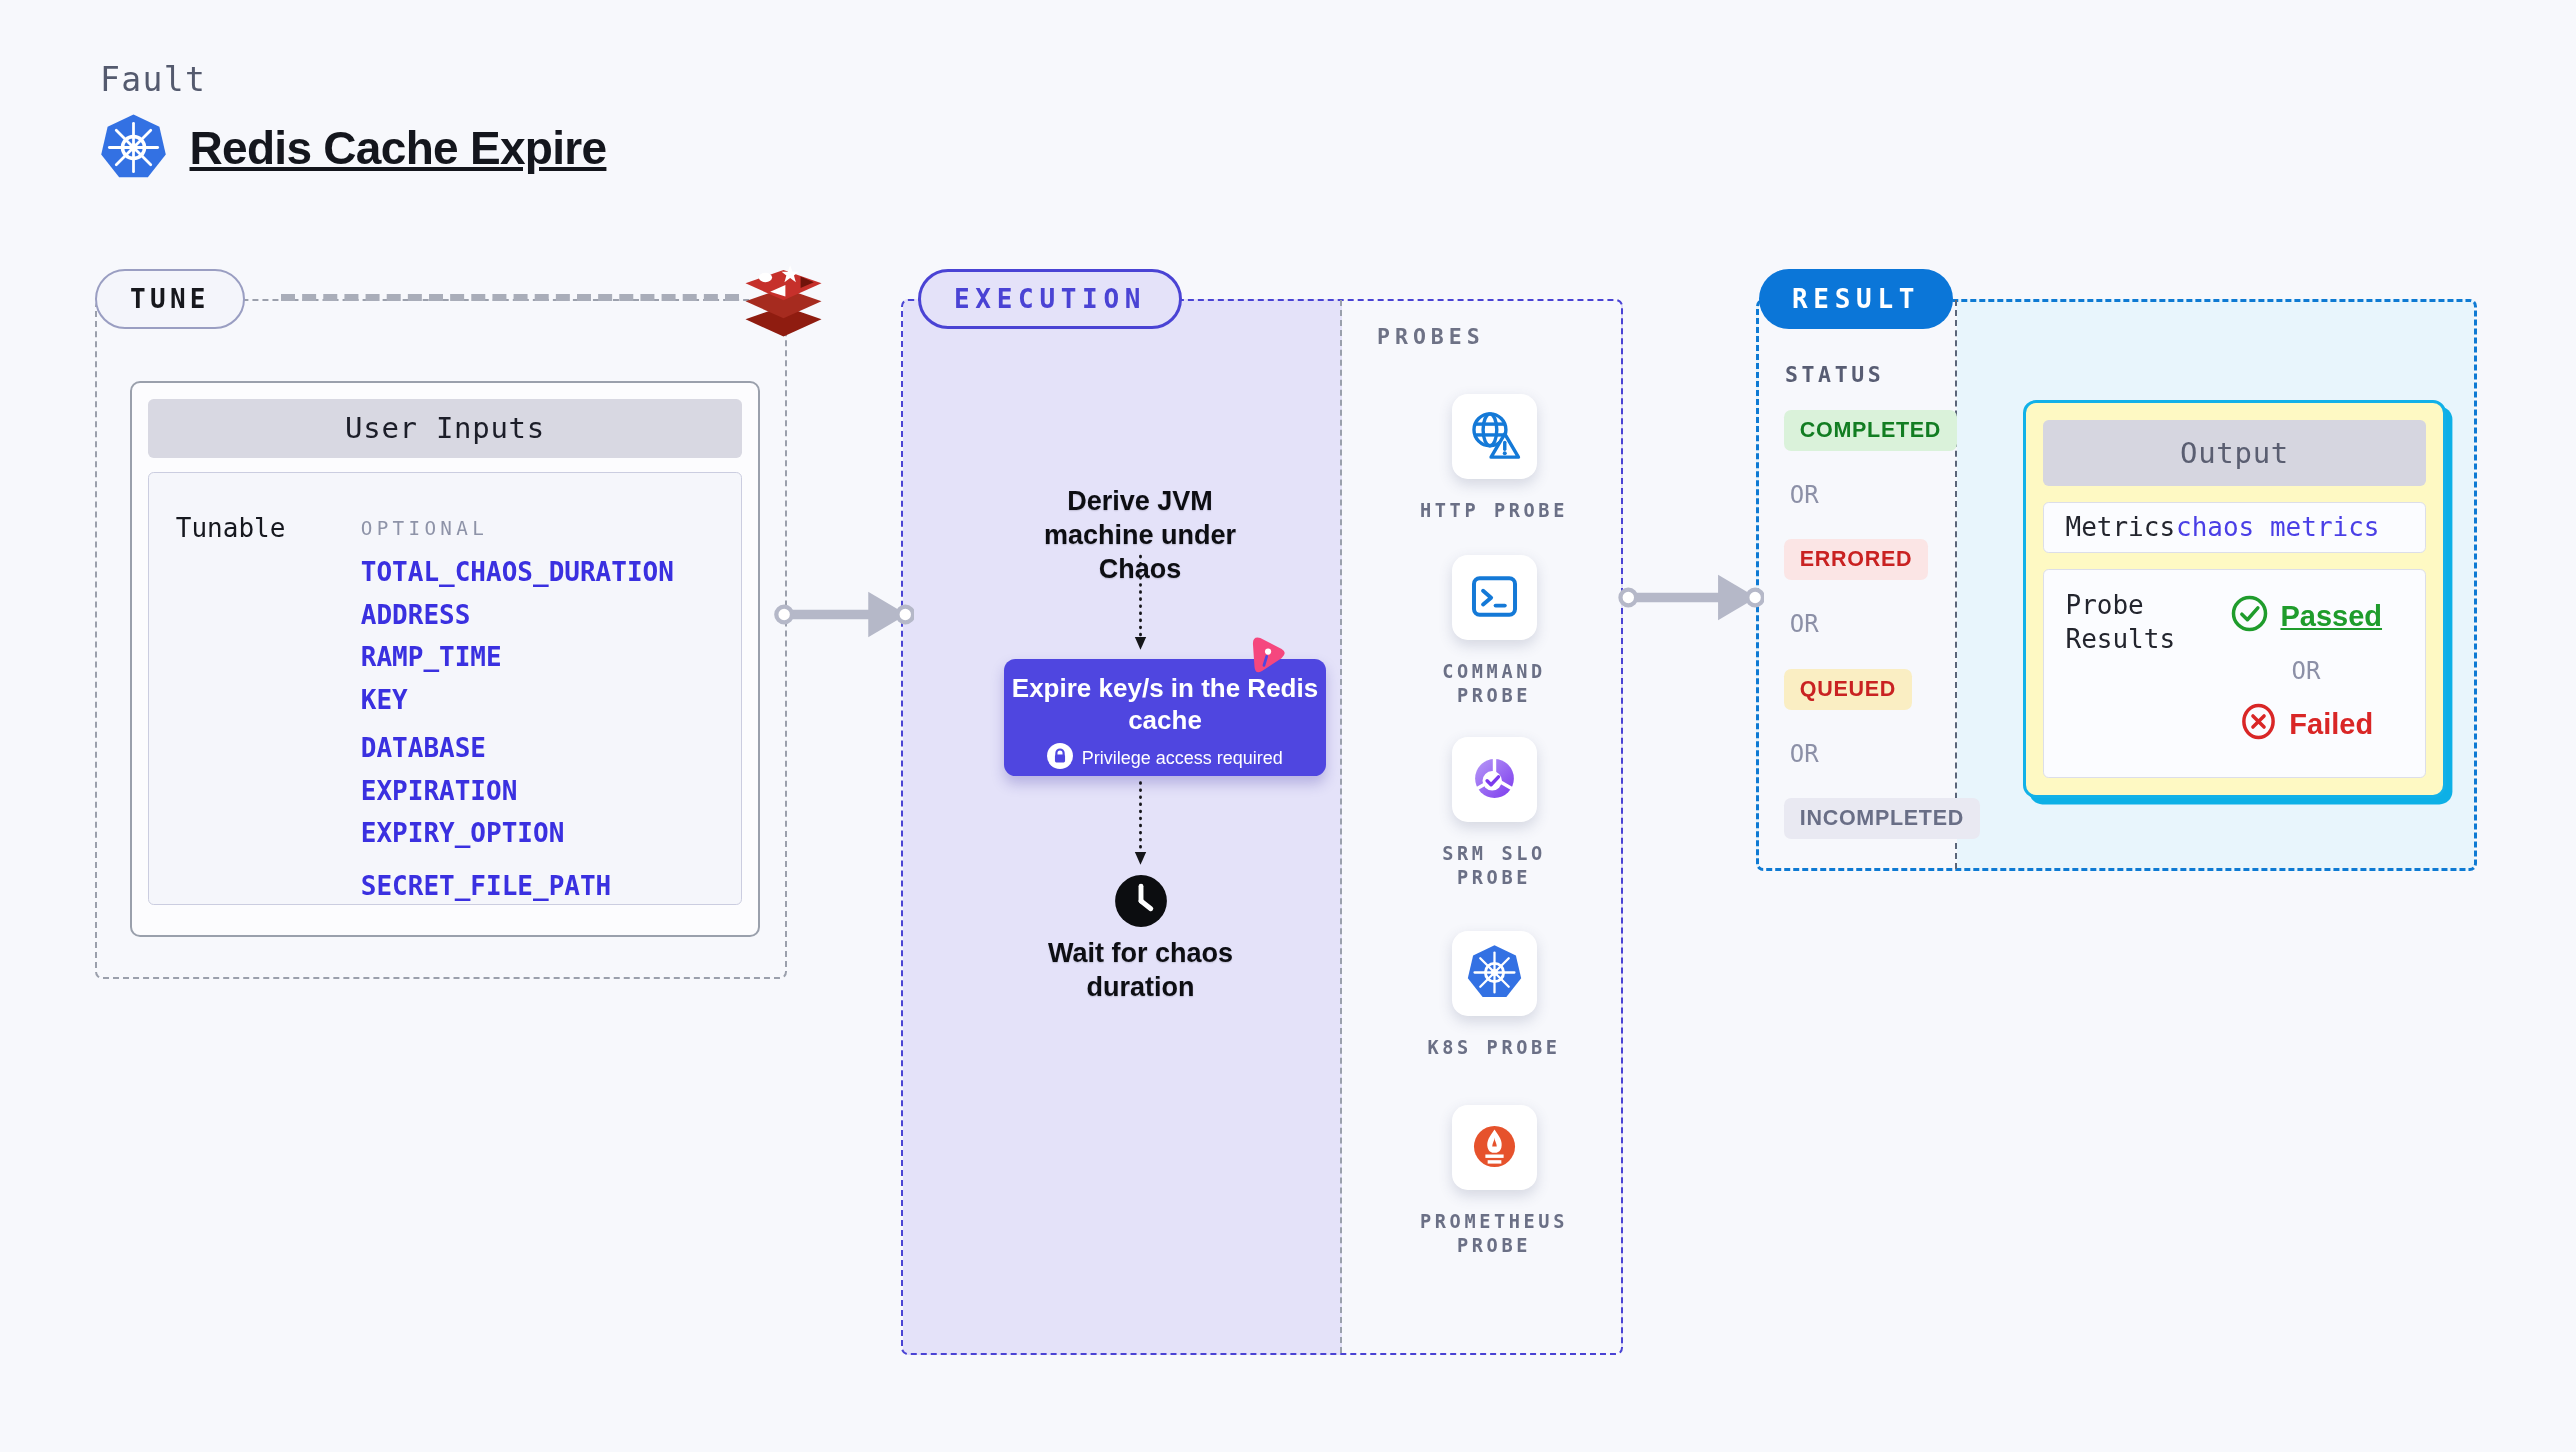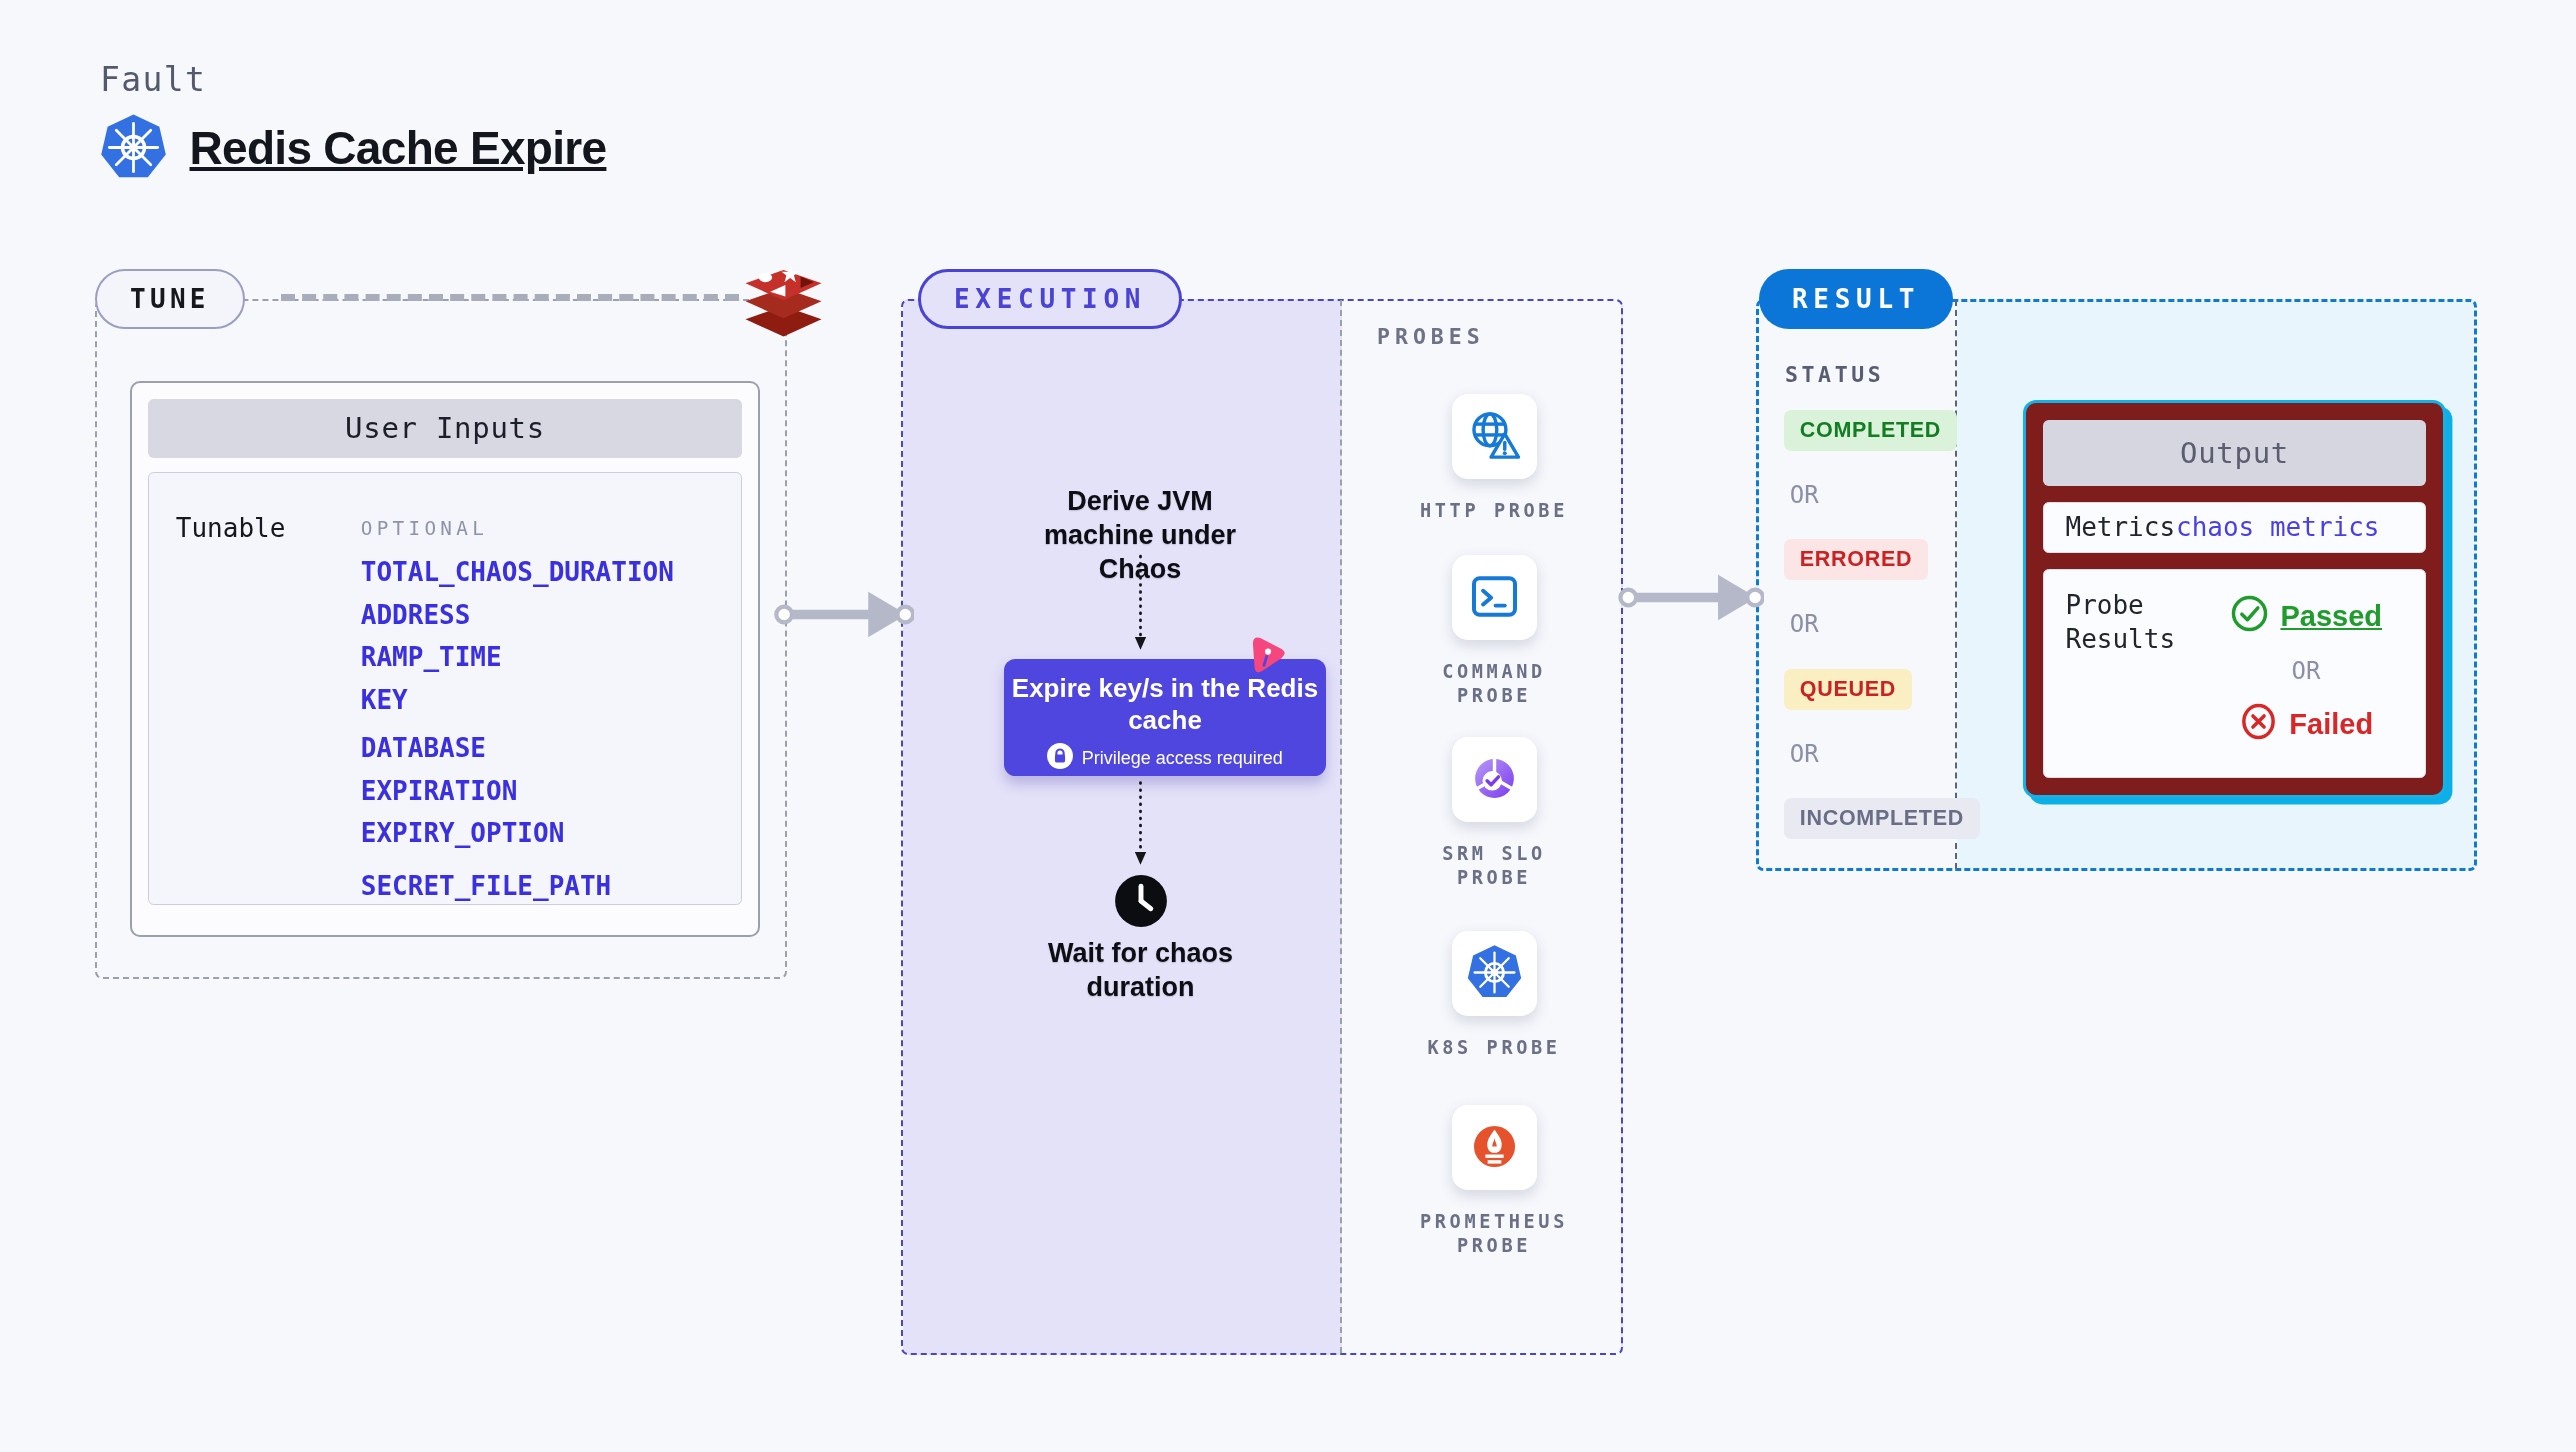--- a/index.html
+++ b/index.html
@@ -87,21 +87,21 @@
   #status-label{left:1785px;top:362px;font-size:21.5px;font-weight:bold;color:#585d73;letter-spacing:3.6px;z-index:3;}
   #status-col{left:1784px;top:410px;width:168px;display:flex;flex-direction:column;align-items:flex-start;z-index:3;gap:16px;}
   .badge{font-family:"Liberation Sans",sans-serif;font-size:21.5px;font-weight:bold;letter-spacing:0.7px;
     padding:7.9px 15.8px;border-radius:7.2px;white-space:nowrap;}
   .badge.green{background:#daf2da;color:#127d22;}
   .badge.red{background:#fbe5e5;color:#c92222;}
   .badge.yellow{background:#faeec3;color:#c92222;}
   .badge.gray{background:#e9e9f2;color:#696e86;}
   .or-text{font-size:24px;color:#8c90a7;margin:14.3px 0 14.3px 5.7px;}
 
-  #output-card{left:2023px;top:400px;width:423px;background:#7f1d1d;border:3.6px solid #12b1e8;border-radius:13px;
+  #output-card{left:2023px;top:400px;width:423px;background:#fef9c3;border:3.6px solid #12b1e8;border-radius:13px;
     box-shadow:6.4px 6.4px 0 #0db0e6;z-index:3;box-sizing:border-box;padding:17px;}
   #output-header{height:66px;background:#d6d6e0;border-radius:5.7px;display:flex;align-items:center;justify-content:center;
     font-size:29px;color:#5a5e71;letter-spacing:0.7px;}
   .output-row{margin-top:15.8px;border:1.4px solid #dcdee9;background:#fbfcff;border-radius:5.7px;box-sizing:border-box;}
   #metrics-row{height:51px;display:flex;align-items:center;padding:0 21.5px;}
   #metrics-label{font-size:26px;color:#23252e;}
   #metrics-value{margin-left:auto;margin-right:24px;font-size:26px;color:#4a3fe6;}
   #probe-results-row{height:209px;display:flex;padding:18.6px 21.5px;}
   #probe-results-label{font-size:26px;color:#23252e;line-height:34px;width:143px;}
   #probe-results-values{flex:1;display:flex;flex-direction:column;align-items:center;}

